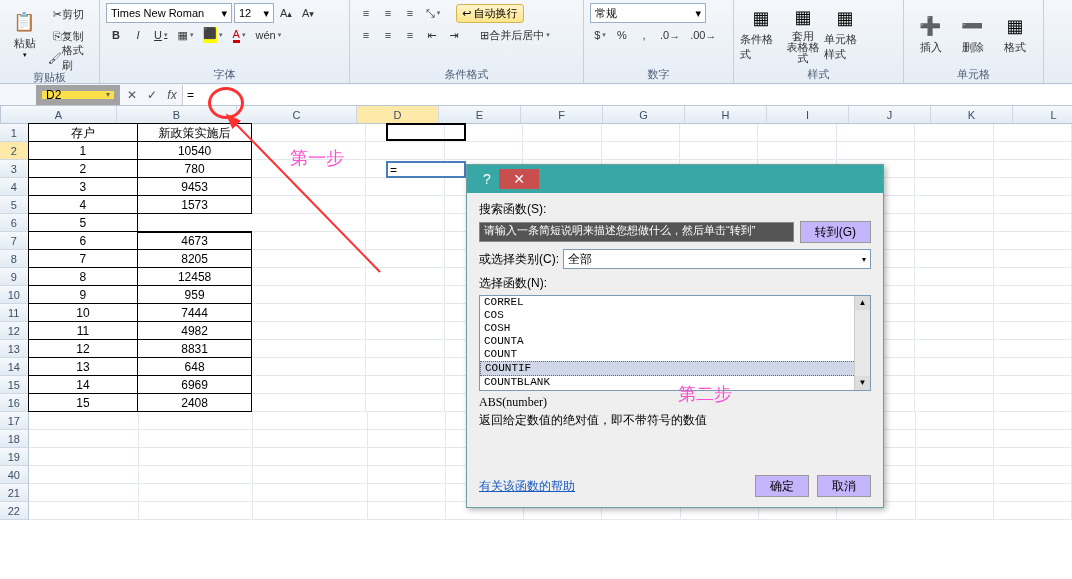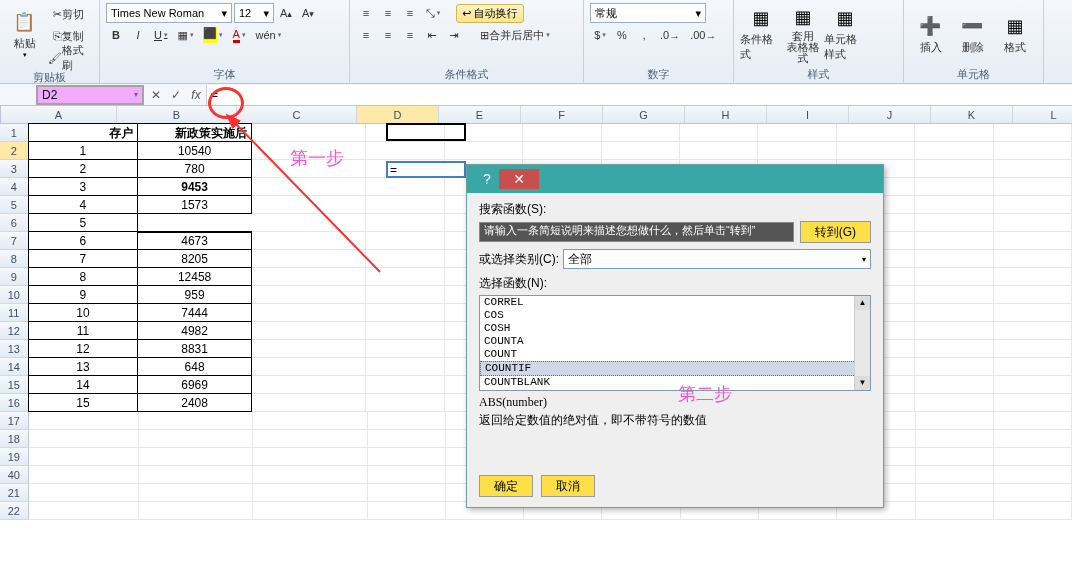--- a/index.html
+++ b/index.html
@@ -14,54 +14,54 @@
 .rbtn .tri { font-size: 7px; margin-left: 2px; color: #666; }
 .font-box { background: #fff; border: 1px solid #9caec2; height: 20px; padding: 0 4px; display: flex; align-items: center; }
 .big-btn { display: flex; flex-direction: column; align-items: center; justify-content: center; width: 42px; height: 62px; cursor: pointer; border-radius: 3px; }
 .big-btn .ico { width: 28px; height: 28px; display: flex; align-items: center; justify-content: center; font-size: 18px; }
 .big-btn .lbl { font-size: 11px; color: #333; }
 .yellow-btn { background: linear-gradient(#fff3c9,#ffe58a); border: 1px solid #d3b44e; border-radius: 3px; padding: 1px 5px; font-size: 11px; display: inline-flex; align-items: center; gap: 2px; cursor: pointer; }
 .grp-top { flex: 1; }
 
 
 .formula-bar { height: 22px; border-bottom: 1px solid #b8c6d6; display: flex; align-items: center; background: #f3f6fa; }
-.name-box { width: 108px; height: 20px; background: #f0abfc; border: 2px solid #a3a3a3; margin-left: 36px; display: flex; align-items: center; padding: 0 4px; font-size: 12px; }
+.name-box { width: 84px; height: 20px; background: #fde047; border: 6px solid #a3a3a3; margin-left: 36px; display: flex; align-items: center; padding: 0 4px; font-size: 12px; }
 .name-box .dd { margin-left: auto; font-size: 8px; color: #666; }
 .fb-btns { display: flex; margin-left: 2px; }
 .fb-btn { width: 20px; height: 20px; display: flex; align-items: center; justify-content: center; font-size: 12px; color: #555; cursor: pointer; }
 .fx-circle { position: absolute; left: 208px; top: 87px; width: 36px; height: 32px; border: 3px solid #ff3030; border-radius: 50%; pointer-events: none; z-index: 5; }
 .formula-input { flex: 1; height: 20px; background: #fff; border-left: 1px solid #ccc; padding: 0 4px; font-size: 12px; display: flex; align-items: center; }
 
 
 .grid-wrap { position: relative; }
 .col-headers { display: flex; height: 18px; background: linear-gradient(#f5f8fc,#e3ebf3); border-bottom: 1px solid #b8c6d6; }
 .corner { width: 30px; border-right: 1px solid #b8c6d6; }
 .ch { border-right: 1px solid #cdd8e4; text-align: center; font-size: 11px; color: #3b4f66; line-height: 18px; }
 .ch.sel { background: #ffe9a8; }
 .rows { }
 .row { display: flex; height: 18px; }
 .rh { width: 30px; background: linear-gradient(#f5f8fc,#e3ebf3); border-right: 1px solid #b8c6d6; border-bottom: 1px solid #cdd8e4; text-align: center; font-size: 11px; color: #3b4f66; line-height: 18px; }
 .rh.sel { background: #ffe9a8; }
 .cell { border-right: 1px solid #e3e8ee; border-bottom: 1px solid #e3e8ee; font-size: 12px; line-height: 18px; padding: 0 4px; overflow: hidden; white-space: nowrap; text-align: center; }
 .cell.bordered { border: 1px solid #000; margin: -1px 0 0 -1px; }
-.cell.header { font-weight: bold; text-align: right; }
+.cell.header { font-weight: normal; }
 .active-cell { position: absolute; border: 2px solid #000; pointer-events: none; }
 .edit-cell { position: absolute; border: 2px solid #4a7ebb; background: #fff; font-size: 12px; padding: 0 2px; line-height: 14px; }
 
 
 .dialog { position: absolute; left: 466px; top: 164px; width: 418px; background: #efefef; border: 1px solid #6aa0a0; box-shadow: 2px 2px 6px rgba(0,0,0,0.3); font-size: 12px; z-index: 10; }
 .dlg-title { background: #3aa7a7; color: #fff; height: 28px; display: flex; align-items: center; padding: 0 8px; }
 .dlg-title .t { flex: 1; text-align: center; }
 .dlg-title .help { width: 24px; text-align: center; cursor: pointer; font-size: 14px; }
 .dlg-title .close { width: 40px; height: 20px; background: #c94f4f; color: #fff; display: flex; align-items: center; justify-content: center; cursor: pointer; font-size: 14px; }
 .dlg-body { padding: 8px 12px 4px; }
 .dlg-label { margin-bottom: 3px; }
 .search-row { display: flex; gap: 6px; margin-bottom: 6px; align-items: center; }
 .search-input { flex: 1; height: 20px; background: #555; color: #fff; border: 1px solid #888; padding: 0 4px; font-size: 11px; }
-.go-btn, .ok-btn, .cancel-btn { height: 22px; padding: 0 14px; background: #fde047; border: 1px solid #999; cursor: pointer; font-size: 12px; }
+.go-btn, .ok-btn, .cancel-btn { height: 22px; padding: 0 14px; background: #c4b5fd; border: 1px solid #999; cursor: pointer; font-size: 12px; }
 .cat-row { display: flex; align-items: center; gap: 4px; margin-bottom: 6px; }
 .cat-select { flex: 1; height: 20px; border: 1px solid #7a9ab5; background: #fff; padding: 0 4px; display: flex; align-items: center; }
 .cat-select .dd { margin-left: auto; font-size: 8px; }
 .func-list { border: 1px solid #7a9ab5; background: #fff; height: 96px; overflow: hidden; position: relative; margin-bottom: 4px; }
 .func-list .item { padding: 0 4px; font-size: 11px; line-height: 13px; font-family: "Courier New", monospace; }
 .func-list .item.sel { background: #d0d8e8; border: 1px dotted #666; }
 .func-list .scroll { position: absolute; right: 0; top: 0; width: 16px; height: 100%; background: #e8e8e8; border-left: 1px solid #ccc; }
 .func-list .scroll .arr { height: 14px; text-align: center; font-size: 8px; line-height: 14px; background: #ddd; cursor: pointer; }
 .func-sig { font-weight: normal; margin-bottom: 2px; font-family: SimSun, serif; }
 .func-desc { margin-bottom: 36px; }
@@ -298,21 +298,21 @@
         <div class="cell" style="width: 82px;"></div>
         <div class="cell" style="width: 82px;"></div>
         <div class="cell" style="width: 82px;"></div>
         <div class="cell" style="width: 82px;"></div>
         <div class="cell" style="width: 82px;"></div>
         <div class="cell" style="width: 82px;"></div>
       </div>
       <div class="row">
         <div class="rh">4</div>
         <div class="cell bordered" style="width: 116px;">3</div>
-        <div class="cell bordered" style="width: 120px; font-weight: bold;">9453</div>
+        <div class="cell bordered" style="width: 120px;">9453</div>
         <div class="cell" style="width: 120px;"></div>
         <div class="cell" style="width: 82px;"></div>
         <div class="cell" style="width: 82px;"></div>
         <div class="cell" style="width: 82px;"></div>
         <div class="cell" style="width: 82px;"></div>
         <div class="cell" style="width: 82px;"></div>
         <div class="cell" style="width: 82px;"></div>
         <div class="cell" style="width: 82px;"></div>
         <div class="cell" style="width: 82px;"></div>
         <div class="cell" style="width: 82px;"></div>
@@ -624,20 +624,21 @@
       <div class="scroll">
         <div class="arr">▲</div>
         <div style="flex:1"></div>
         <div class="arr" style="position:absolute;bottom:0;width:100%">▼</div>
       </div>
     </div>
     <div class="func-sig">ABS(number)</div>
     <div class="func-desc">返回给定数值的绝对值，即不带符号的数值</div>
   </div>
   <div class="dlg-footer">
+    <span class="help-link">有关该函数的帮助</span>
     <button class="ok-btn">确定</button>
     <button class="cancel-btn">取消</button>
   </div>
 </div>
 
 <div class="anno" style="left:290px;top:146px">第一步</div>
 <div class="anno" style="left:678px;top:382px">第二步</div>
 
 <svg class="arrow" style="left:220px;top:112px" width="170" height="170">
   <defs>

